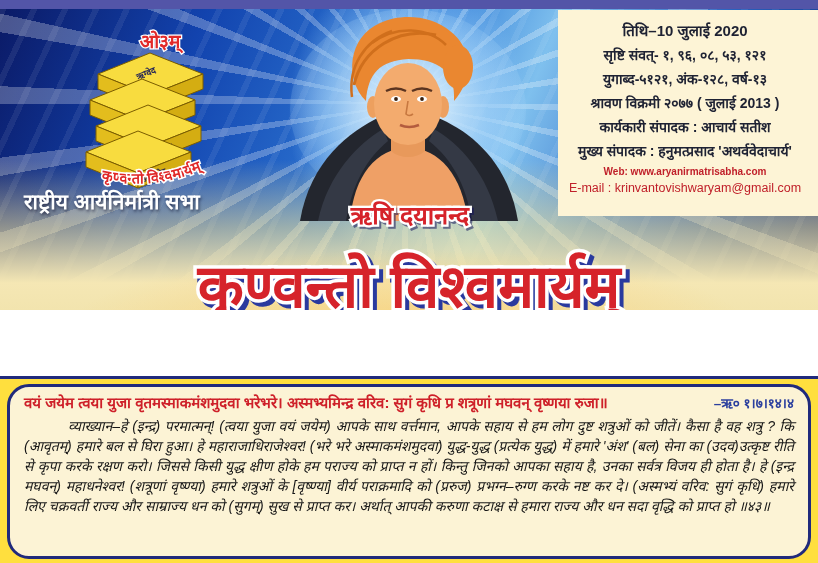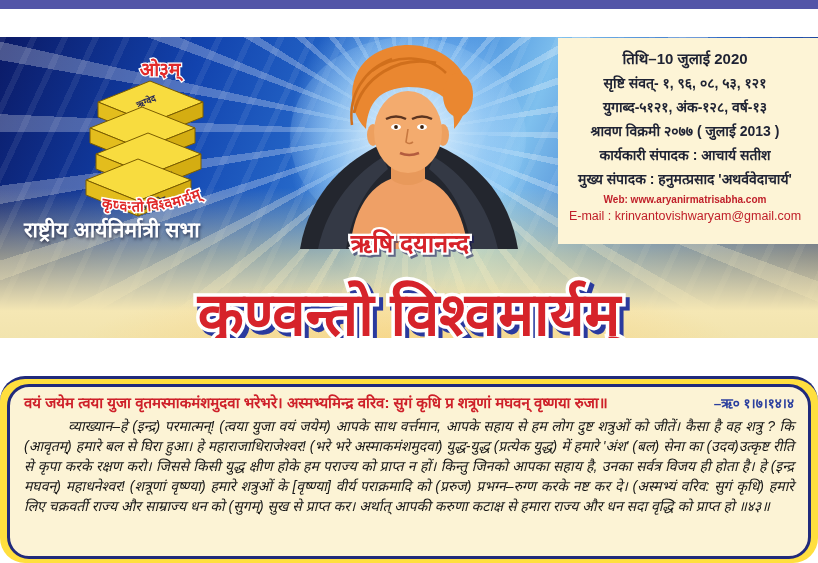--- a/index.html
+++ b/index.html
@@ -11,21 +11,20 @@
   
   .topbar{position:absolute;top:0;left:0;width:818px;height:9px;background:#5355a8;}
   
   .header{
     position:absolute;top:9px;left:0;width:818px;height:301px;overflow:hidden;
     background:
       radial-gradient(ellipse 160px 200px at 408px 105px, rgba(228,246,255,.95), rgba(150,205,250,.5) 50%, rgba(120,180,240,0) 75%),
       repeating-conic-gradient(from 150deg at 408px 95px, rgba(255,255,255,.26) 0deg 2.5deg, rgba(255,255,255,0) 2.5deg 10deg),
       repeating-linear-gradient(115deg, rgba(255,255,255,.07) 0 6px, rgba(255,255,255,0) 6px 28px),
       linear-gradient(112deg,#0b1a66 0%,#1243ae 22%,#2f7ad6 46%,#7fc0ee 60%,#2a63c0 78%,#0b2272 100%);
-    margin-top: 28px;
   }
   .header::after{ 
     content:"";position:absolute;left:0;bottom:0;width:100%;height:150px;z-index:1;
     background:
       radial-gradient(ellipse 60% 80% at 50% 115%, rgba(255,190,70,.45), rgba(255,190,70,0) 70%),
       linear-gradient(to bottom, rgba(249,233,180,0) 0%, rgba(250,230,150,.55) 45%, #f5e7b4 82%, #f2e4ae 100%);
   }
   .header > *{position:absolute;z-index:2;}
   
   .logo-svg{left:52px;top:20px;}
@@ -48,21 +47,21 @@
   .info-email{font-size:12.5px;line-height:17px;color:#c0202a;white-space:nowrap;}
   
   .title-svg{left:0;top:226px;z-index:3;}
   .subtitle{
     left:0;top:339px;width:818px;text-align:center;z-index:3;
     font-size:21px;font-weight:bold;color:#12124e;letter-spacing:.5px;
   }
   
   .bottom{
     position:absolute;top:376px;left:0;width:818px;height:187px;box-sizing:border-box;
-    background:#ffdf3e;border-top:3px solid #202a7c;border-radius:25px;
+    background:#ffdf3e;border-top:3px solid #202a7c;
   }
   .panel{
     position:absolute;top:5px;left:7px;right:7px;bottom:4px;box-sizing:border-box;
     background:#fcf3d5;border:3px solid #202a7c;border-radius:22px;
     padding:4px 12px 2px;overflow:hidden;
   }
   .mantra-row{display:flex;justify-content:space-between;align-items:baseline;gap:10px;margin:1px 2px 3px;}
   .mantra-text{color:#ce2029;font-weight:bold;font-size:15px;line-height:21px;}
   .mantra-ref{color:#2b3f9e;font-weight:bold;font-size:13.5px;white-space:nowrap;}
   .commentary{

